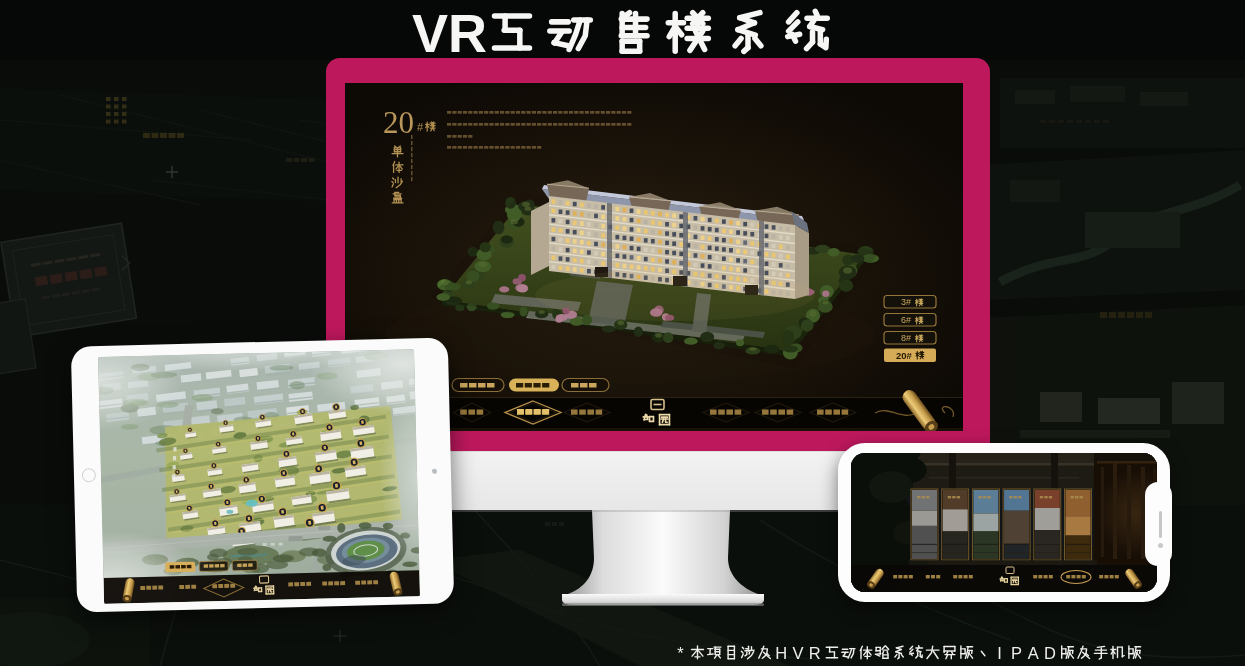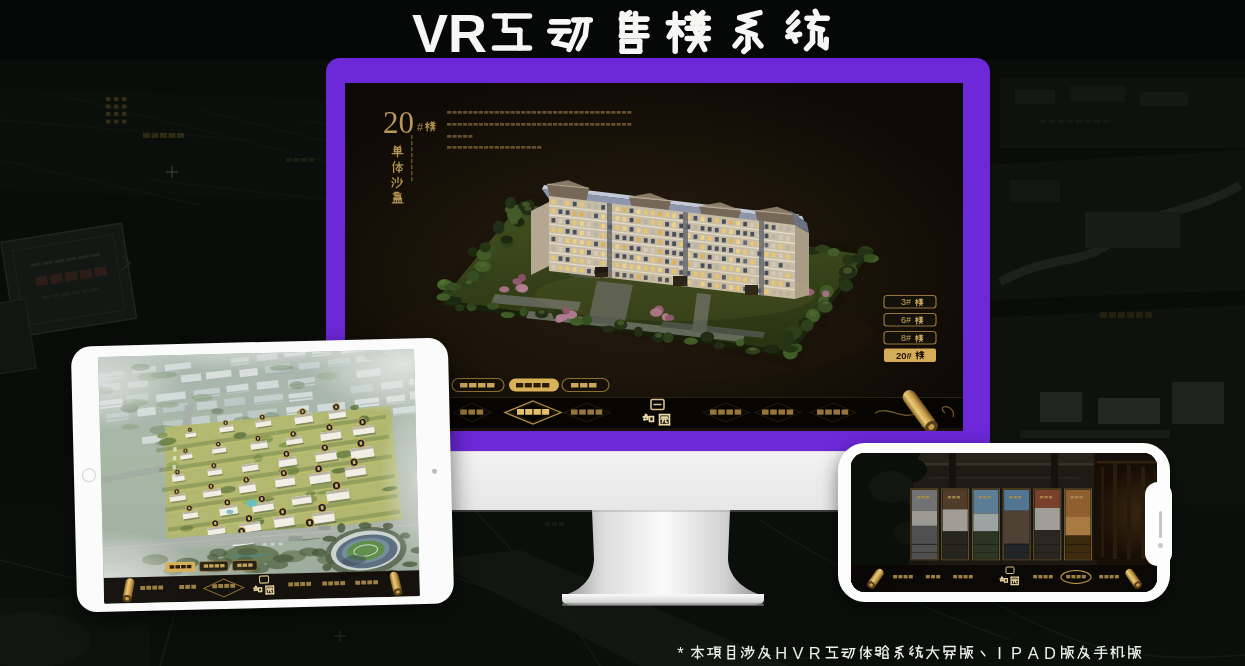--- a/index.html
+++ b/index.html
@@ -150,21 +150,21 @@
           <stop offset="1" stop-color="#adadad"></stop>
         </linearGradient>
       </defs>
 
 <path d="M44,10 L182,10 L180,58 C180,76 194,88 210,94 L20,94 C36,88 46,76 46,58 Z" fill="url(#neckG)"></path>
 
 <path d="M14,94 L216,94 L216,100 Q216,105 204,105 L26,105 Q14,105 14,100 Z" fill="url(#baseG)"></path>
 <rect x="14" y="103" width="202" height="3" rx="1.5" fill="#8f8f8f" opacity="0.6"></rect>
 </svg>
 
-<div style="position:absolute;left:326px;top:58px;width:664px;height:452px;background:#6d28d9;border-radius:14px 14px 8px 8px;box-shadow:0 2px 0 rgba(150,150,150,0.35);">
+<div style="position:absolute;left:326px;top:58px;width:664px;height:452px;background:#be185d;border-radius:14px 14px 8px 8px;box-shadow:0 2px 0 rgba(150,150,150,0.35);">
 
 <div style="position:absolute;left:0;top:393px;width:664px;height:59px;background:linear-gradient(#f2f2f2,#e7e7e7);border-top:1px solid #dedede;"></div>
 
 <div style="position:absolute;left:19px;top:25px;width:618px;height:348px;background:#0e0a06;overflow:hidden;">
 <svg width="618" height="348" viewBox="0 0 618 348" style="position:absolute;left:0;top:0">
           <defs>
             <radialGradient id="scrGlow" cx="0.47" cy="0.55" r="0.62">
               <stop offset="0" stop-color="#2b2013"></stop>
               <stop offset="0.55" stop-color="#1a1309"></stop>
               <stop offset="1" stop-color="#0d0905"></stop>

